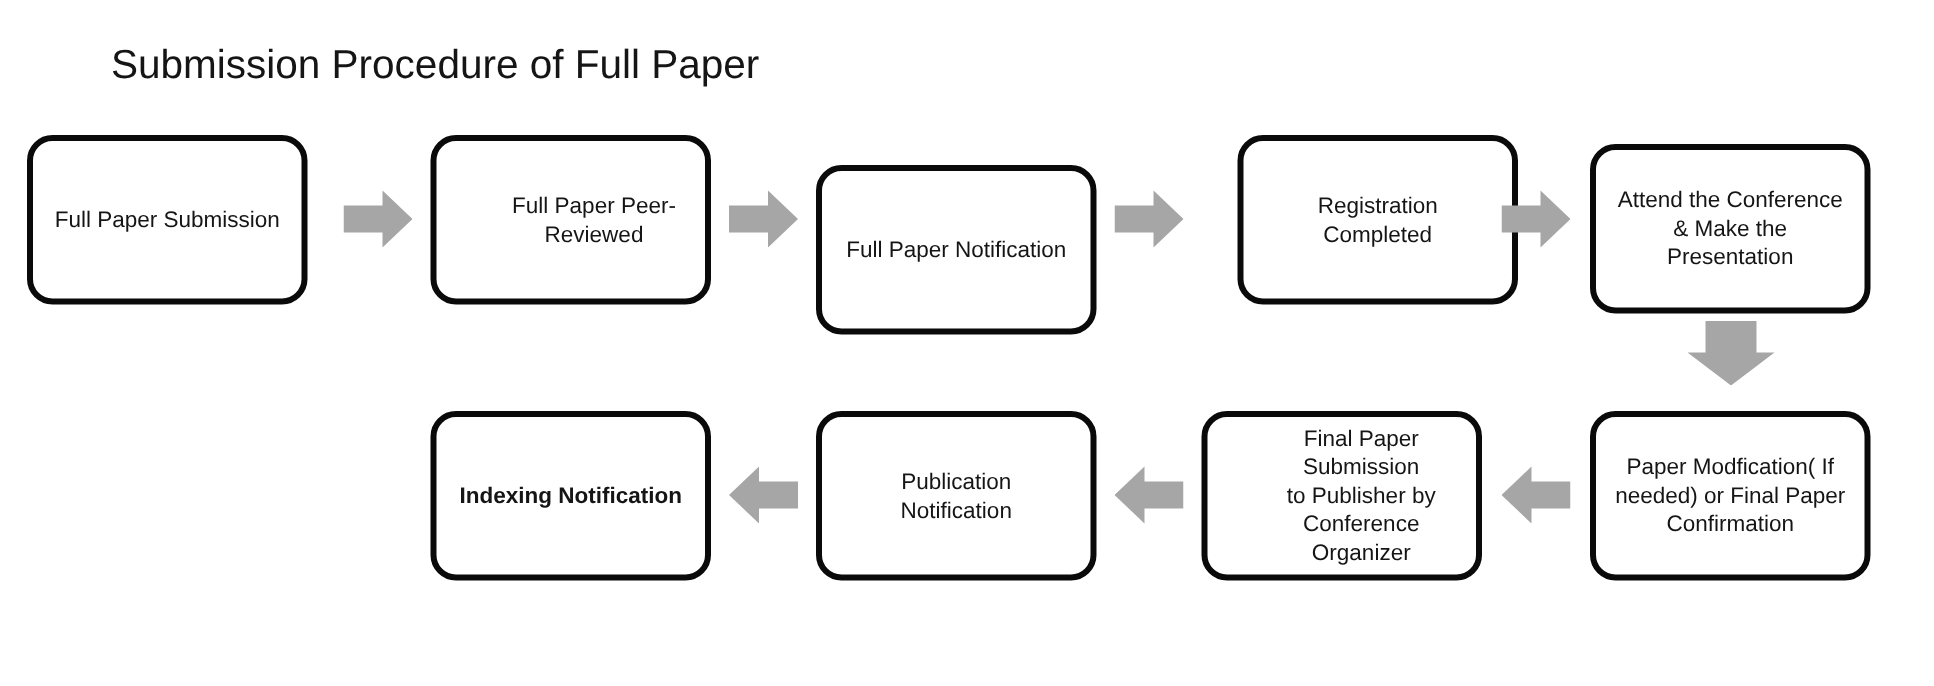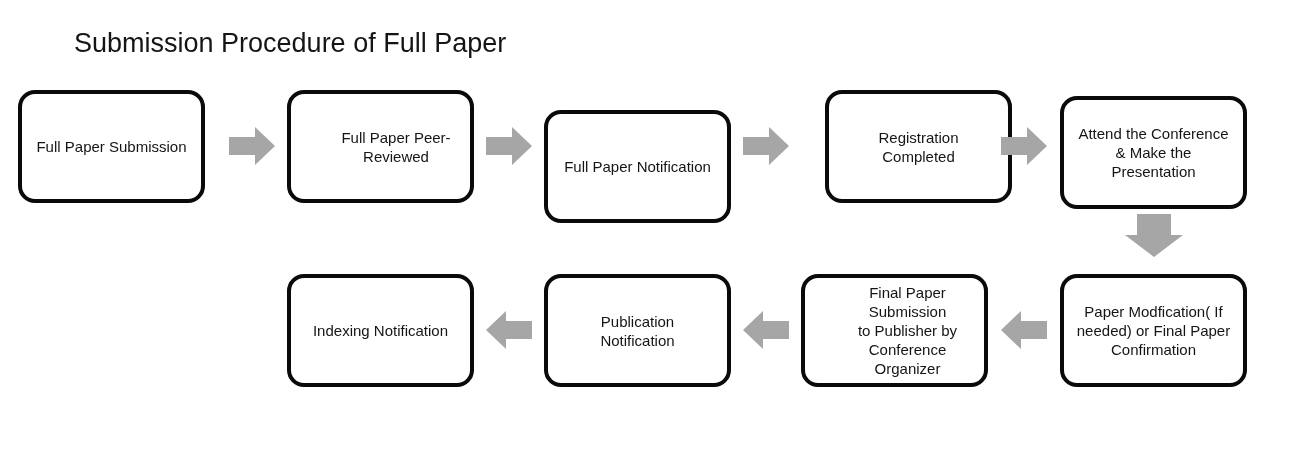--- a/index.html
+++ b/index.html
@@ -54,21 +54,21 @@
   
   .pos-b1 { left: 18px;   top: 90px; }
   .pos-b2 { left: 287px;  top: 90px; padding-left: 31px; }
   .pos-b3 { left: 544px;  top: 90px; margin-top: 20px; }
   .pos-b4 { left: 801px;  top: 90px; margin-left: 24px; }
   .pos-b5 { left: 1060px; top: 96px; }
   
   .pos-b6 { left: 1060px; top: 274px; }
   .pos-b7 { left: 801px;  top: 274px; padding-left: 26px; }
   .pos-b8 { left: 544px;  top: 274px; }
-  .pos-b9 { left: 287px;  top: 274px; }
+  .pos-b9 { left: 287px;  top: 274px; font-weight: bold; }
   
   .pos-a1 { left: 229px;  top: 126px; }
   .pos-a2 { left: 486px;  top: 126px; }
   .pos-a3 { left: 743px;  top: 126px; }
   .pos-a4 { left: 1001px; top: 126px; }
   .pos-a5 { left: 1124px; top: 214px; }
   .pos-a6 { left: 1001px; top: 310px; }
   .pos-a7 { left: 743px;  top: 310px; }
   .pos-a8 { left: 486px;  top: 310px; }
 </style>

